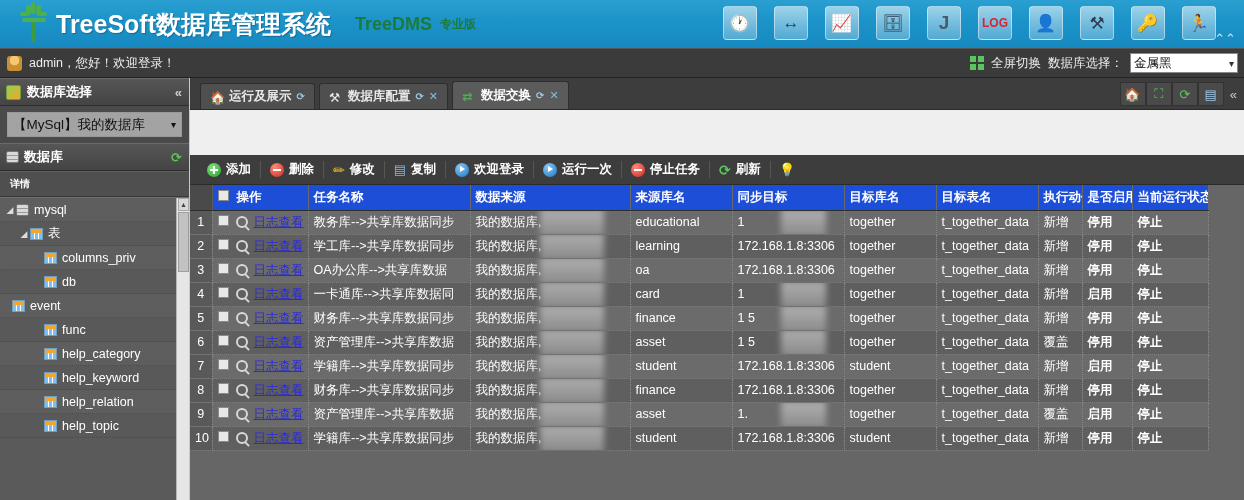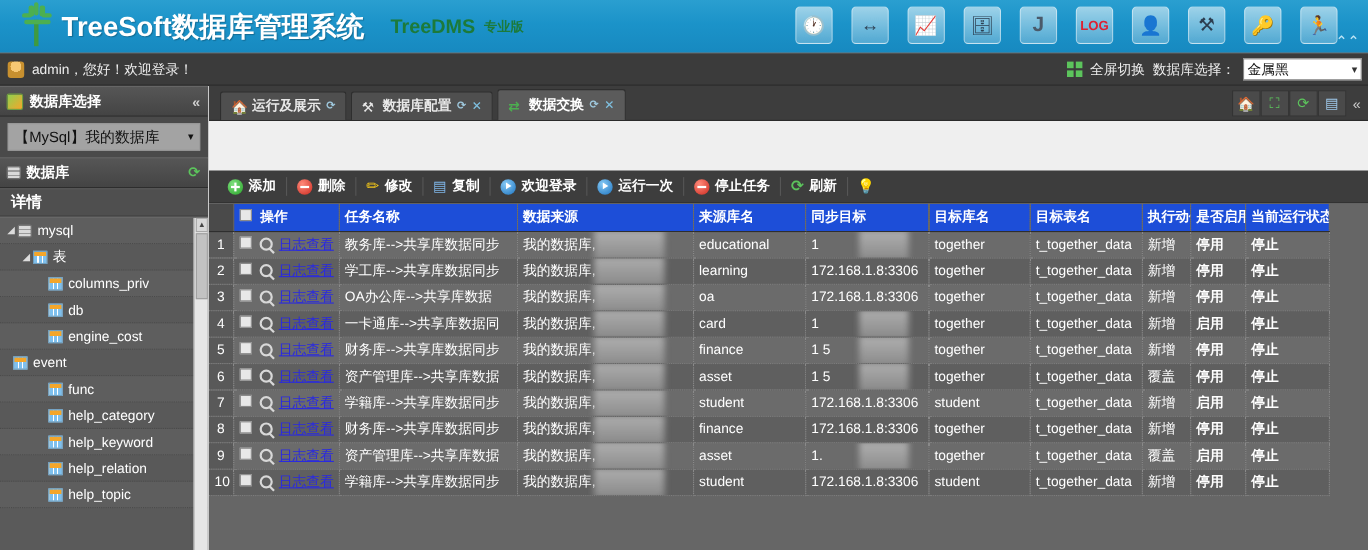--- a/index.html
+++ b/index.html
@@ -67,21 +67,21 @@
   .panel-head .ph-ico { width:15px;height:15px;margin-right:6px;border-radius:2px; }
   .panel-head .ph-right { position:absolute; right:7px; font-size:13px; color:#cfcfcf; }
   .db-select-wrap { padding:6px 7px; background:#4a4a4a; flex:0 0 auto; }
   .db-select {
     width:100%; height:25px; background:#a3a3a3; border:1px solid #9a9a9a; color:#111;
     font-size:13.5px; display:flex; align-items:center; padding:0 5px; position:relative;
   }
   .db-select .cv { position:absolute; right:5px; font-size:10px; }
   .detail-row {
     height:26px; background:#4f4f4f; border-bottom:1px solid #3a3a3a; border-top:1px solid #5e5e5e;
-    display:flex; align-items:center; padding:0 10px; color:#fff; font-size:14px; font-weight:bold;
+    display:flex; align-items:center; padding:0 10px; color:#fff; font-size:10px; font-weight:bold;
     flex:0 0 26px;
   }
   .tree { flex:1 1 auto; overflow:hidden; background:#5a5a5a; position:relative; border-top:1px solid #6d6d6d; }
   .tnode {
     height:24px; display:flex; align-items:center; color:#fff; font-size:12.5px;
     border-bottom:1px dotted #4a4a4a; background:#5e5e5e; padding-right:14px;
   }
   .tnode:nth-child(even) { background:#595959; }
   .tnode .arrow { font-size:9px; color:#dcdcdc; width:12px; text-align:center; }
   .tbl-ico {
@@ -256,25 +256,20 @@
           </div>
           <div class="tnode" style="padding-left: 32px;">
             <span class="arrow"></span>
             <span class="tbl-ico"></span>
             <span>columns_priv</span>
           </div>
           <div class="tnode" style="padding-left: 32px;">
             <span class="arrow"></span>
             <span class="tbl-ico"></span>
             <span>db</span>
-          </div>
-          <div class="tnode" style="padding-left: 32px;">
-            <span class="arrow"></span>
-            <span class="tbl-ico"></span>
-            <span>engine_cost</span>
           </div>
           <div class="tnode" style="">
             <span class="arrow"></span>
             <span class="tbl-ico"></span>
             <span>event</span>
           </div>
           <div class="tnode" style="padding-left: 32px;">
             <span class="arrow"></span>
             <span class="tbl-ico"></span>
             <span>func</span>

